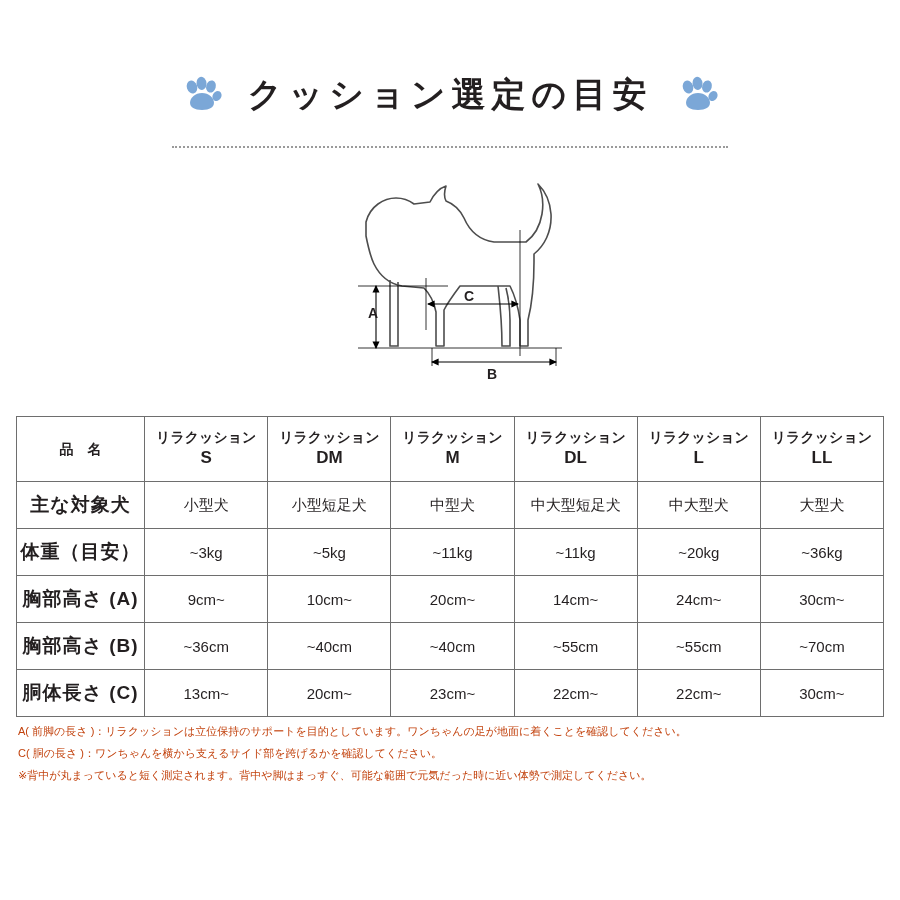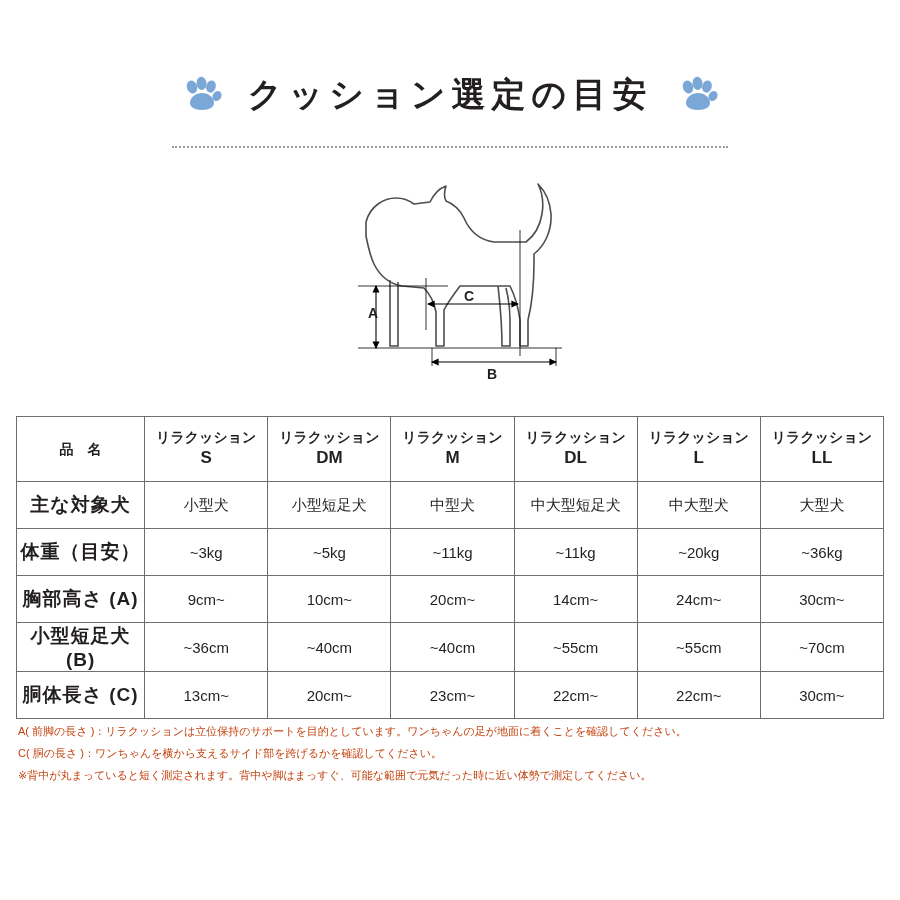--- a/index.html
+++ b/index.html
@@ -289,21 +289,21 @@
       <tr>
         <td class="row-head">胸部高さ (A)</td>
         <td>9cm~</td>
         <td>10cm~</td>
         <td>20cm~</td>
         <td>14cm~</td>
         <td>24cm~</td>
         <td>30cm~</td>
       </tr>
       <tr>
-        <td class="row-head">小型短足犬 (B)</td>
+        <td class="row-head">胸部高さ (B)</td>
         <td>~36cm</td>
         <td>~40cm</td>
         <td>~40cm</td>
         <td>~55cm</td>
         <td>~55cm</td>
         <td>~70cm</td>
       </tr>
       <tr>
         <td class="row-head">胴体長さ (C)</td>
         <td>13cm~</td>

